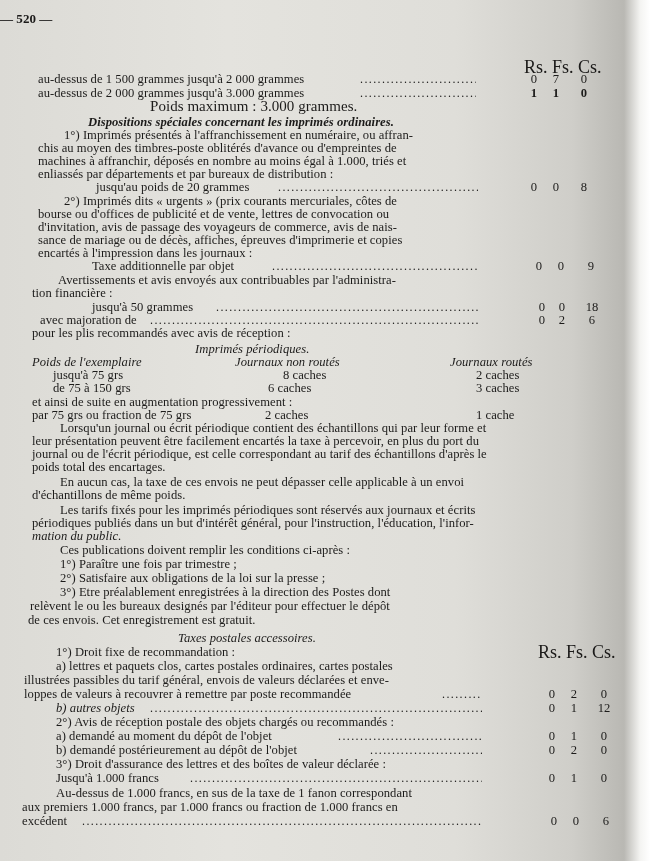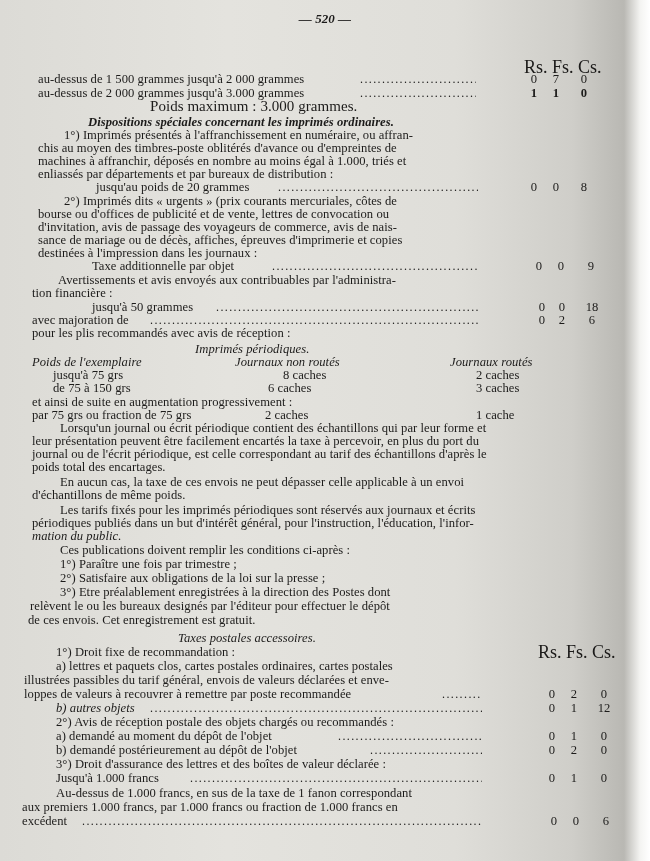--- a/index.html
+++ b/index.html
@@ -6,21 +6,21 @@
   body {
     width:650px; height:861px; overflow:hidden; position:relative;
     background: linear-gradient(90deg, #dcdbd6 0%, #e4e3de 35%, #dfded9 70%, #cfcec9 88%, #b9b8b3 96%, #f4f4f2 98.5%, #ffffff 100%);
     font-family: "Liberation Serif", "DejaVu Serif", serif;
     color:#1c1b1a;
   }
   .page { position:absolute; left:0; top:0; width:650px; height:861px; }
   .line { position:absolute; left:0; white-space:nowrap; font-size:12.6px; line-height:14px; letter-spacing:0.05px; }
   .it { font-style:italic; }
   .b { font-weight:bold; }
-  .center { text-align:center;font-style:italic; }
+  .center { text-align:left; }
   .dots { position:absolute; white-space:nowrap; overflow:hidden; font-size:12px; letter-spacing:1.4px; }
   .num { position:absolute; font-size:12.6px; line-height:14px; text-align:center; width:14px; }
   .hdr { position:absolute; font-size:18px; line-height:14px; white-space:nowrap; }
 </style>
 </head>
 <body>
 
 <div class="page">
 
   <div class="line center b" style="top:12px;width:650px;font-size:13px;">— 520 —</div>
@@ -50,38 +50,38 @@
   <div class="line" style="left:96px;top:180px;">jusqu'au poids de 20 grammes</div>
   <div class="dots" style="left:278px;top:180px;width:200px;">................................................................................................</div>
   <div class="num" style="left:527px;top:180px;">0</div>
   <div class="num" style="left:549px;top:180px;">0</div>
   <div class="num" style="left:577px;top:180px;">8</div>
 
   <div class="line" style="left:64px;top:194px;">2°) Imprimés dits « urgents » (prix courants mercuriales, côtes de</div>
   <div class="line" style="left:38px;top:207px;">bourse ou d'offices de publicité et de vente, lettres de convocation ou</div>
   <div class="line" style="left:38px;top:220px;">d'invitation, avis de passage des voyageurs de commerce, avis de nais-</div>
   <div class="line" style="left:38px;top:233px;">sance de mariage ou de décès, affiches, épreuves d'imprimerie et copies</div>
-  <div class="line" style="left:38px;top:246px;">destinées à l'impression dans les journaux :</div>
+  <div class="line" style="left:38px;top:246px;">encartés à l'impression dans les journaux :</div>
 
   <div class="line" style="left:92px;top:259px;">Taxe additionnelle par objet</div>
   <div class="dots" style="left:272px;top:259px;width:206px;">................................................................................................</div>
   <div class="num" style="left:532px;top:259px;">0</div>
   <div class="num" style="left:554px;top:259px;">0</div>
   <div class="num" style="left:584px;top:259px;">9</div>
 
   <div class="line" style="left:58px;top:273px;">Avertissements et avis envoyés aux contribuables par l'administra-</div>
   <div class="line" style="left:32px;top:286px;">tion financière :</div>
 
   <div class="line" style="left:92px;top:300px;">jusqu'à 50 grammes</div>
   <div class="dots" style="left:216px;top:300px;width:262px;">................................................................................................</div>
   <div class="num" style="left:535px;top:300px;">0</div>
   <div class="num" style="left:555px;top:300px;">0</div>
   <div class="num" style="left:585px;top:300px;">18</div>
 
-  <div class="line" style="left:32px;top:313px;font-family:Liberation Serif, serif;">avec majoration de</div>
+  <div class="line" style="left:40px;top:313px;font-family:Liberation Serif, serif;">avec majoration de</div>
   <div class="dots" style="left:150px;top:313px;width:328px;">................................................................................................</div>
   <div class="num" style="left:535px;top:313px;">0</div>
   <div class="num" style="left:555px;top:313px;">2</div>
   <div class="num" style="left:585px;top:313px;">6</div>
 
   <div class="line" style="left:32px;top:326px;">pour les plis recommandés avec avis de réception :</div>
 
   <div class="line it" style="left:195px;top:342px;">Imprimés périodiques.</div>
 
   <div class="line it" style="left:32px;top:355px;">Poids de l'exemplaire</div>

